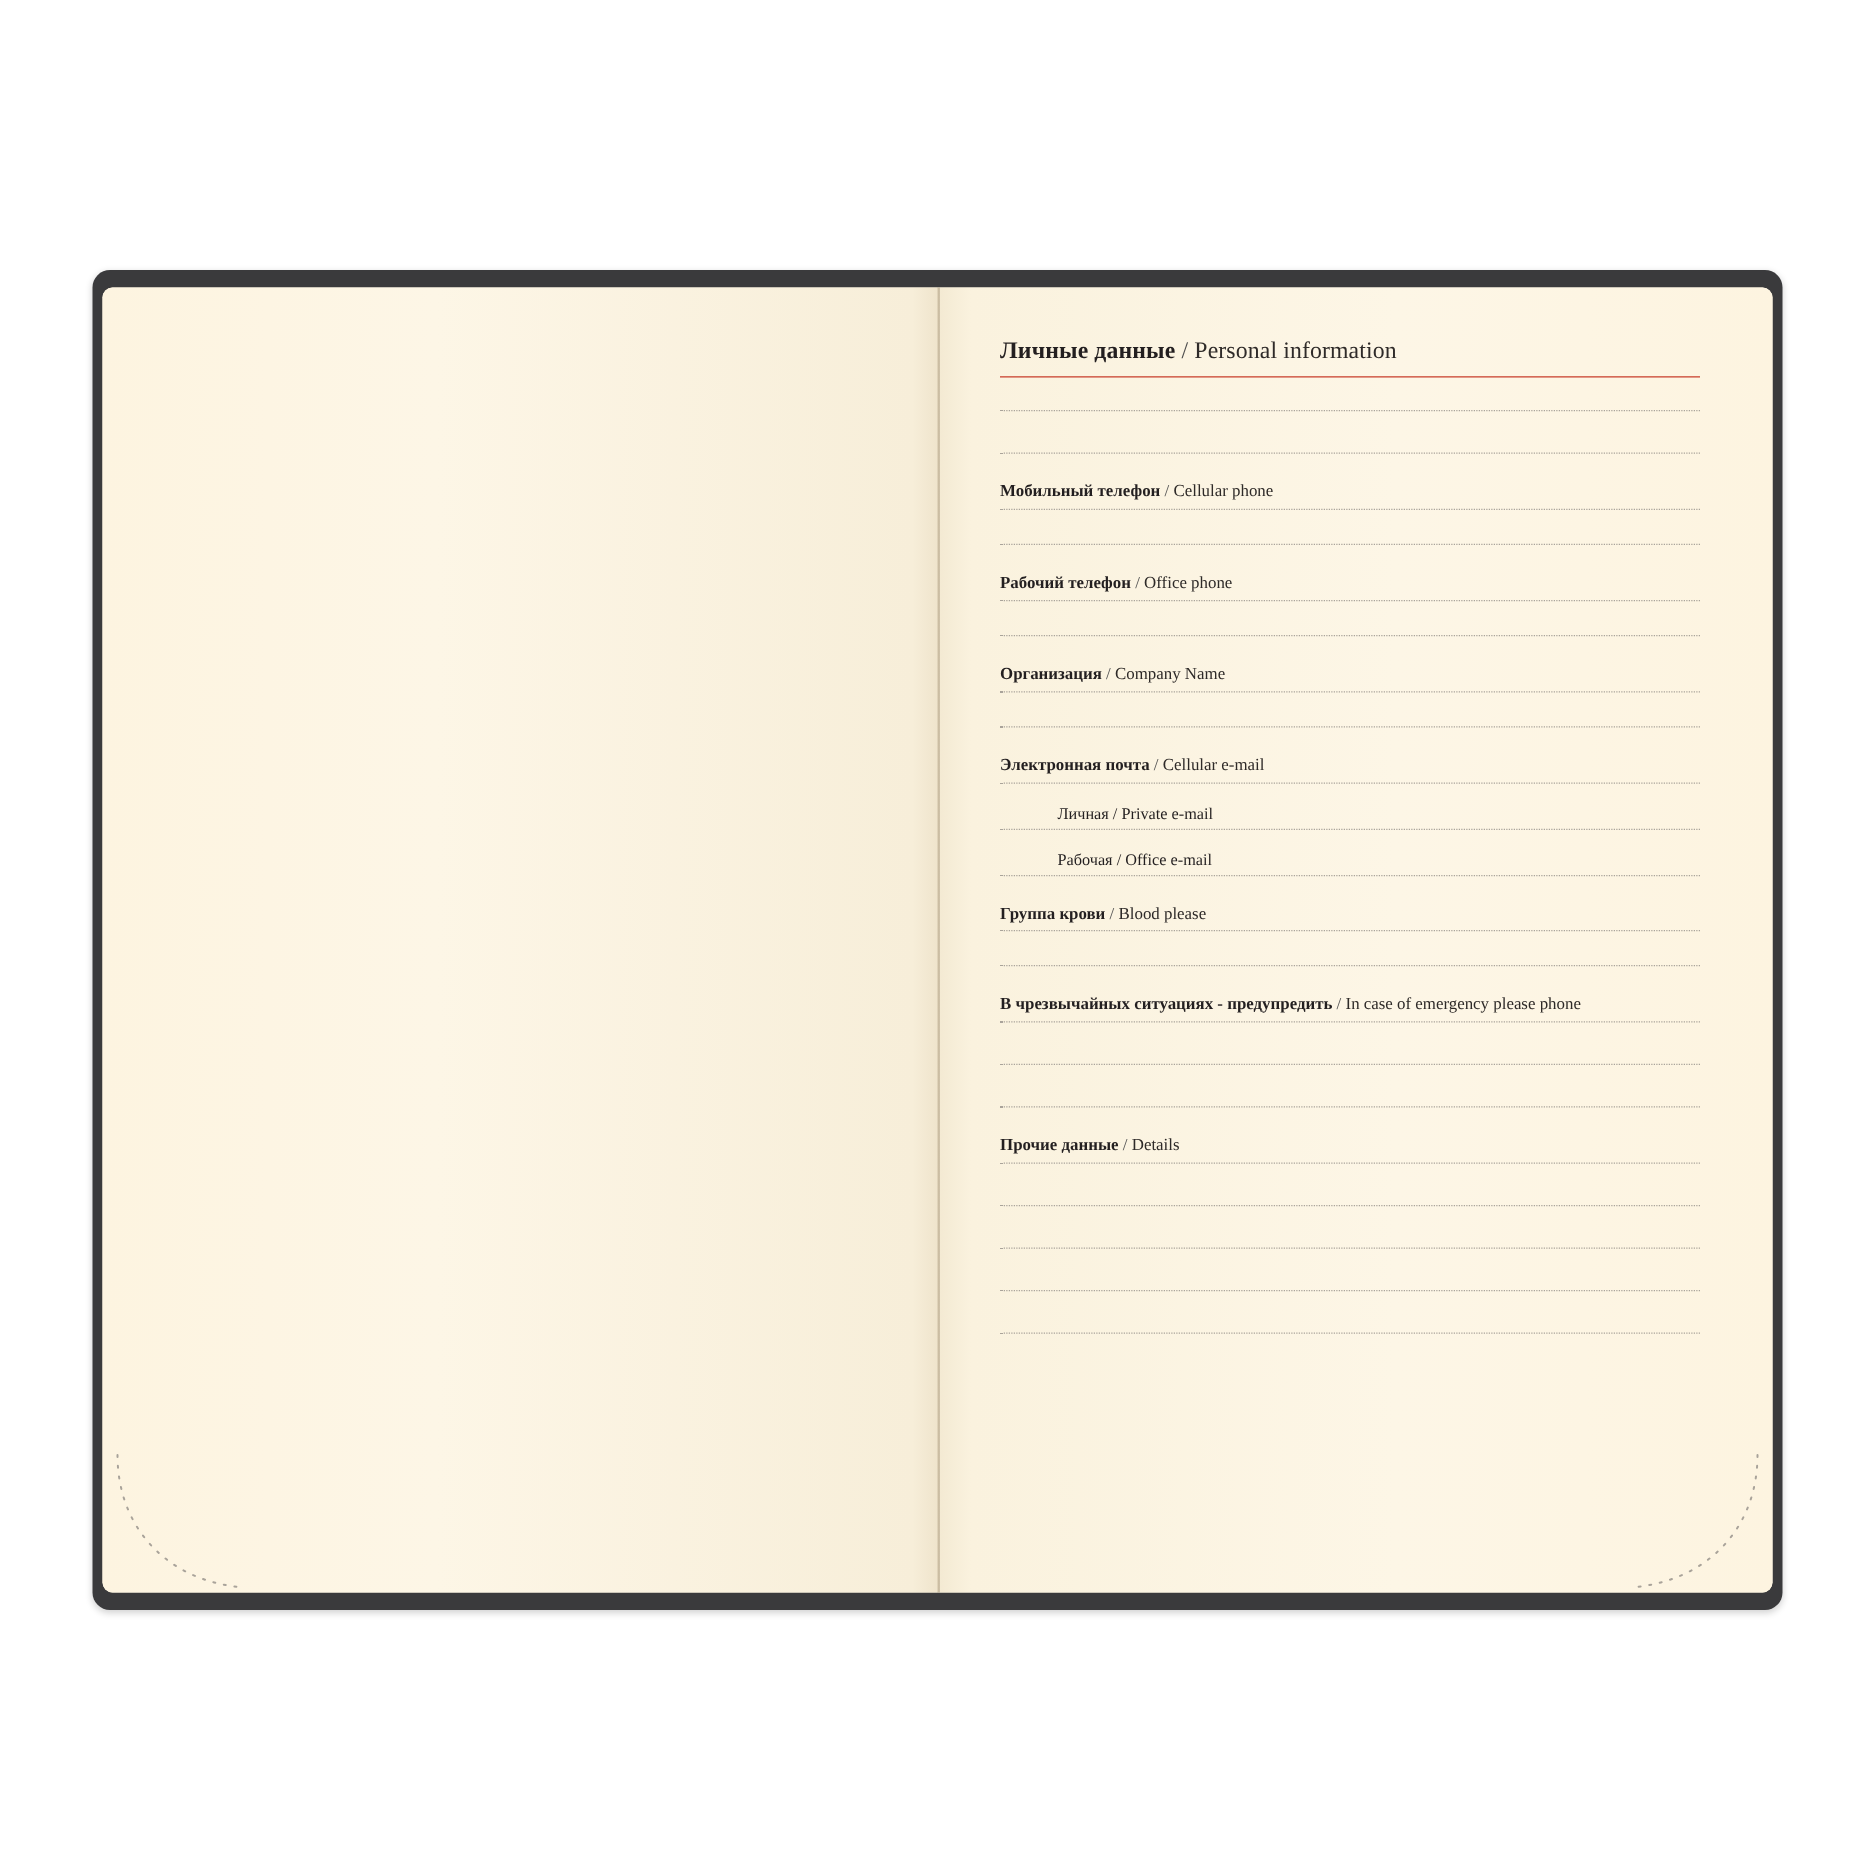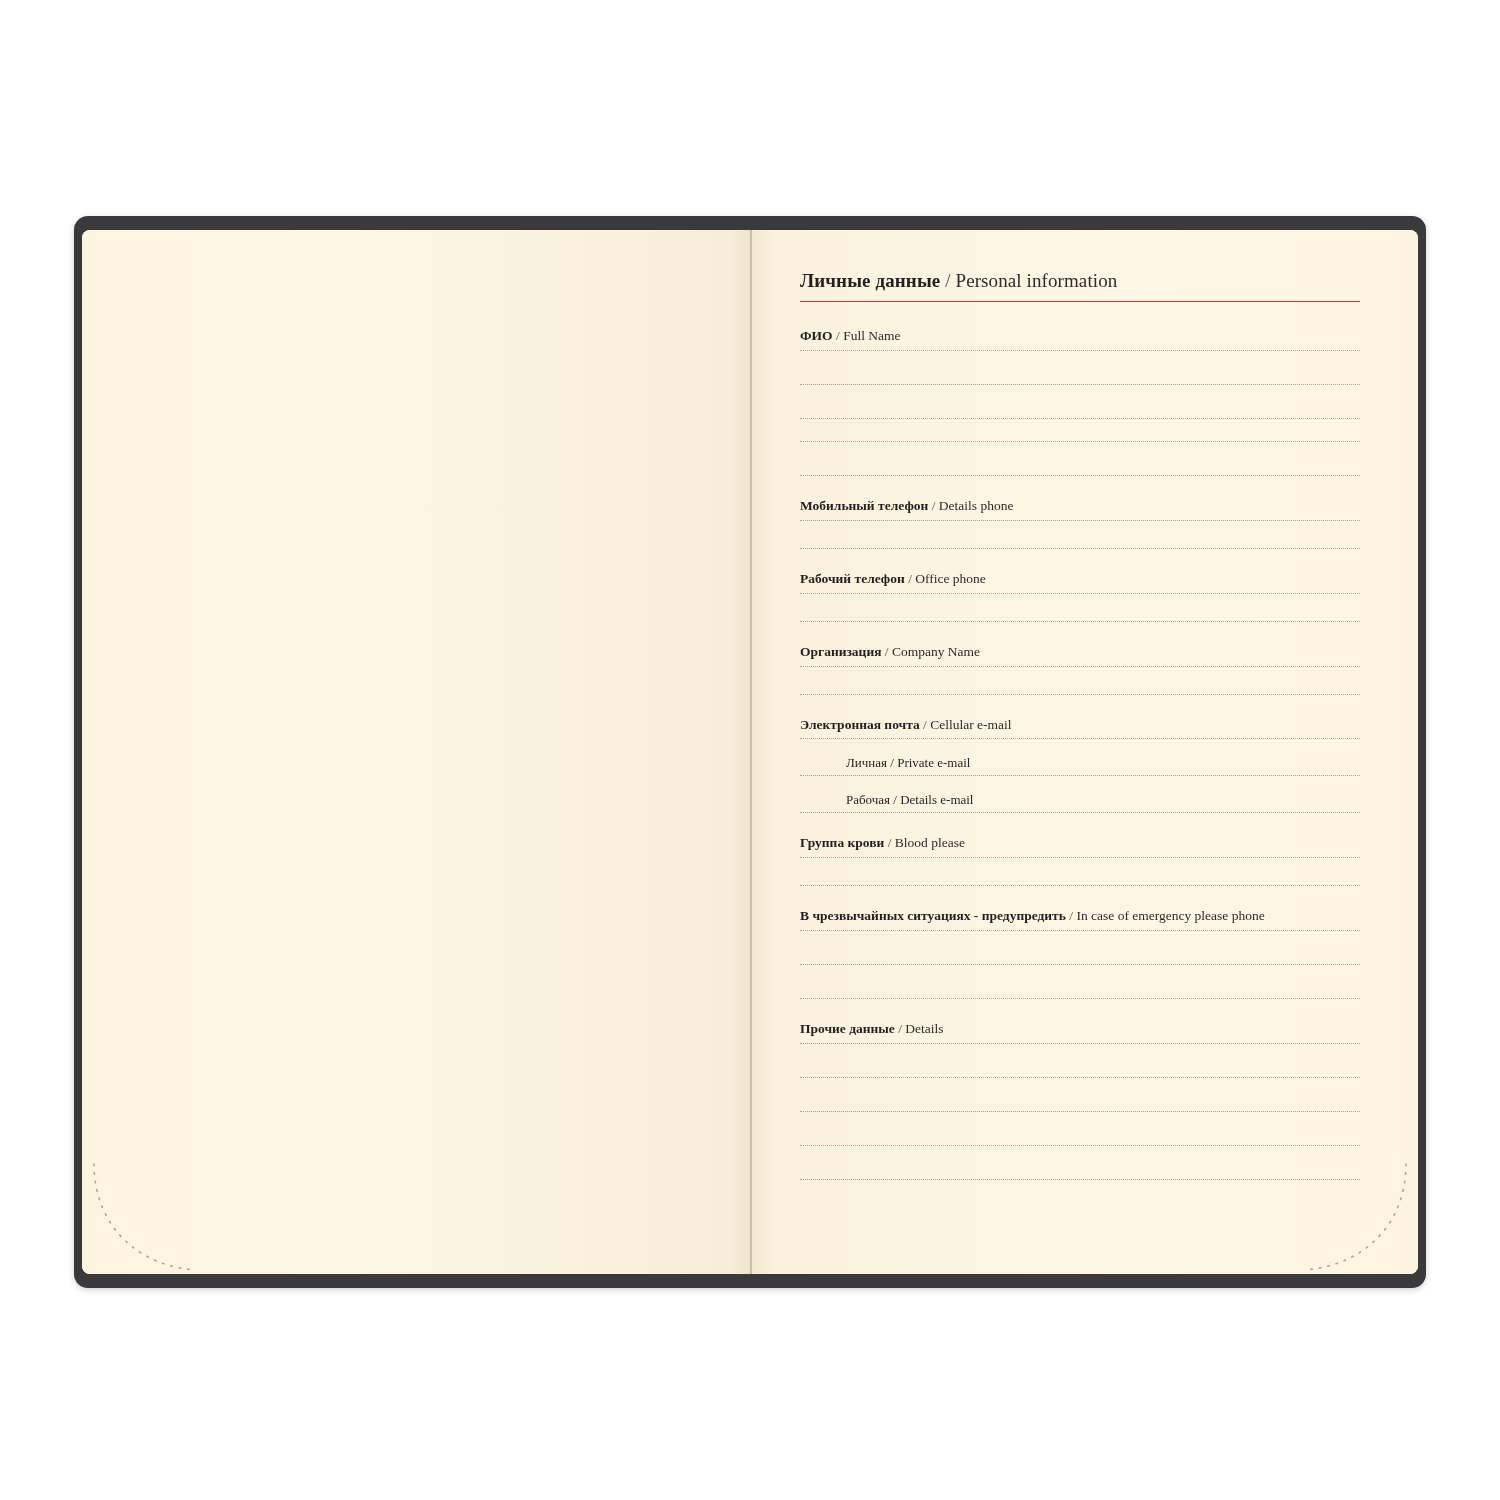--- a/index.html
+++ b/index.html
@@ -175,46 +175,33 @@
 
   <div class="page-right">
 
     <div class="section-title">
       <span class="ru">Личные данные</span>
       <span class="sep">/</span>
       <span class="en">Personal information</span>
     </div>
     <div class="title-rule"></div>
 
-    <div class="field">
-      <div class="field-label">
-        <span class="ru">ФИО</span>
-        <span class="sep">/</span>
-        <span class="en">Full Name</span>
-      </div>
-      <div class="rule"></div>
-      <div class="rule-gap"></div>
-      <div class="rule"></div>
-      <div class="rule-gap"></div>
-      <div class="rule"></div>
-      <div class="rule-gap-xs"></div>
-    </div>
 
     <div class="field">
       <div class="rule"></div>
       <div class="rule-gap"></div>
       <div class="rule"></div>
       <div class="rule-gap-xs"></div>
     </div>
 
     <div class="field">
       <div class="field-label">
         <span class="ru">Мобильный телефон</span>
         <span class="sep">/</span>
-        <span class="en">Details phone</span>
+        <span class="en">Cellular phone</span>
       </div>
       <div class="rule"></div>
       <div class="rule-gap-sm"></div>
       <div class="rule"></div>
       <div class="rule-gap-xs"></div>
     </div>
 
     <div class="field">
       <div class="field-label">
         <span class="ru">Рабочий телефон</span>
@@ -250,21 +237,21 @@
       <div class="sub-label">
         <span class="ru">Личная</span>
         <span class="sep">/</span>
         <span class="en">Private e-mail</span>
       </div>
       <div class="rule"></div>
       <div class="block-gap"></div>
       <div class="sub-label">
         <span class="ru">Рабочая</span>
         <span class="sep">/</span>
-        <span class="en">Details e-mail</span>
+        <span class="en">Office e-mail</span>
       </div>
       <div class="rule"></div>
       <div class="rule-gap-xs"></div>
     </div>
 
     <div class="field">
       <div class="field-label">
         <span class="ru">Группа крови</span>
         <span class="sep">/</span>
         <span class="en">Blood please</span>

